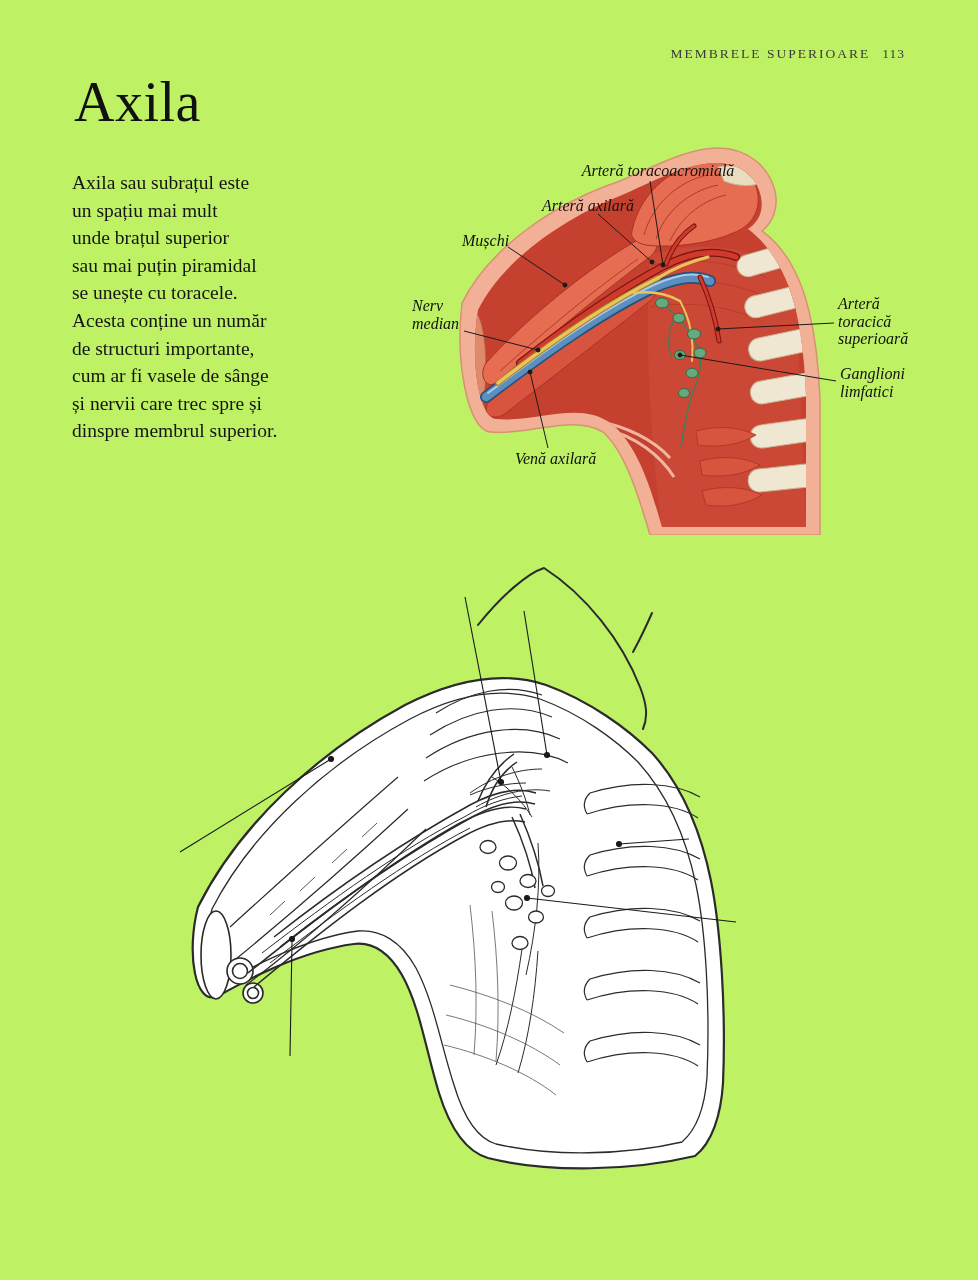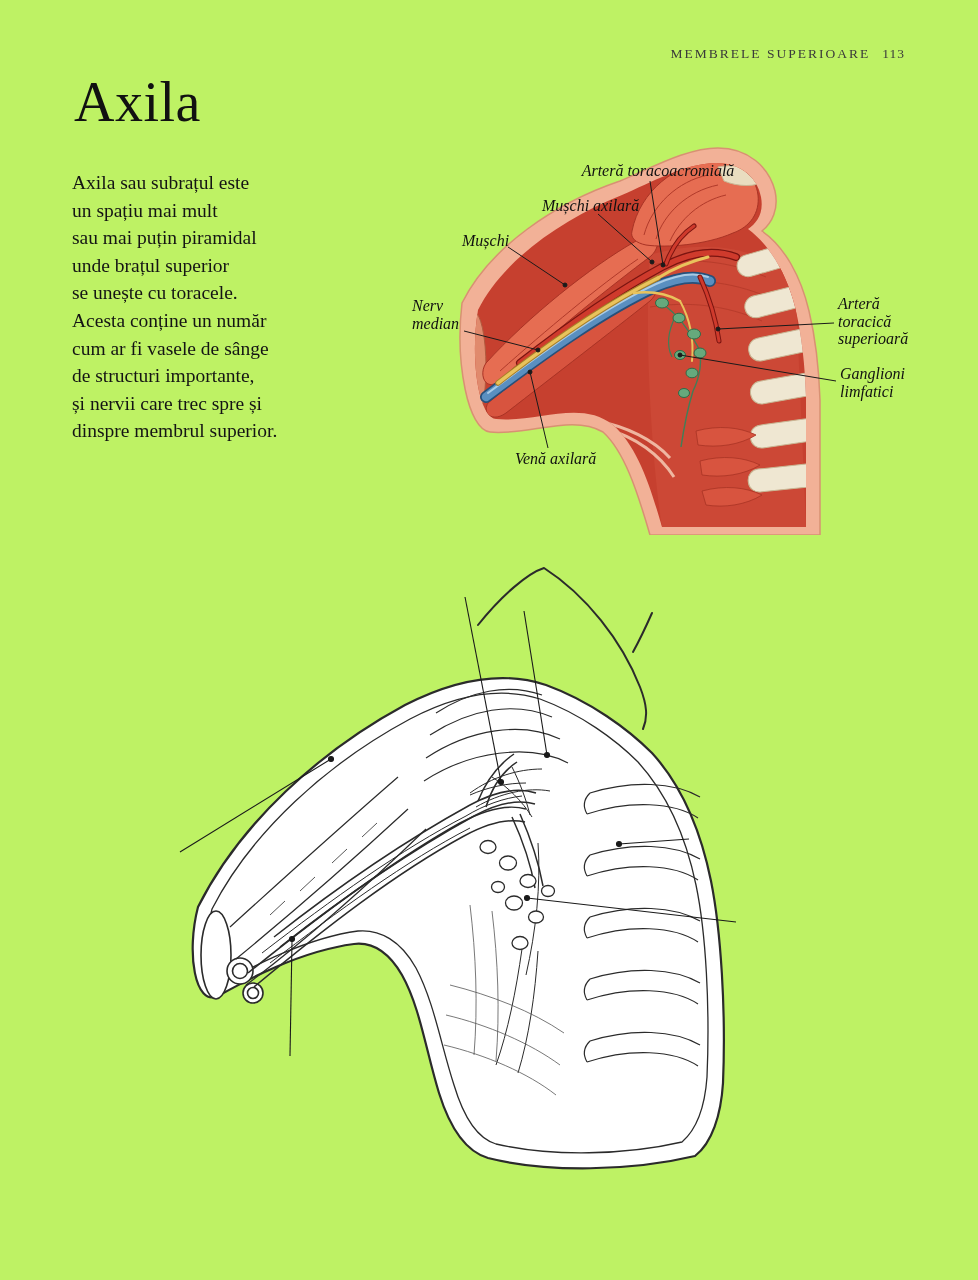--- a/index.html
+++ b/index.html
@@ -44,26 +44,26 @@
 
   <div class="running-head">
     <span>MEMBRELE SUPERIOARE</span><span class="pagenum">113</span>
   </div>
 
   <h1 class="page-title">Axila</h1>
 
   <div class="intro">
     <div>Axila sau subrațul este</div>
     <div>un spațiu mai mult</div>
+    <div>unde brațul superior</div>
     <div>sau mai puțin piramidal</div>
-    <div>unde brațul superior</div>
     <div>se unește cu toracele.</div>
     <div>Acesta conține un număr</div>
+    <div>de structuri importante,</div>
     <div>cum ar fi vasele de sânge</div>
-    <div>de structuri importante,</div>
     <div>și nervii care trec spre și</div>
     <div>dinspre membrul superior.</div>
   </div>
 
   <div class="figure-color">
     <svg width="540" height="400" viewBox="0 0 540 400">
       <defs>
         <clipPath id="innerClip">
           <path d="M 78,175 C 102,126 162,84 222,60 C 250,48 286,28 316,28 C 342,28 358,44 361,62 C 364,78 357,88 348,94 C 370,110 387,140 395,172 C 402,200 405,232 406,262 L 406,392 L 262,392 C 250,350 237,311 213,290 C 181,264 136,288 96,284 C 78,282 70,222 78,175 Z"></path>
         </clipPath>
@@ -167,21 +167,21 @@
         <line x1="434" y1="188" x2="318" y2="194"></line>
           <circle cx="318" cy="194" r="2"></circle>
         <line x1="436" y1="246" x2="280" y2="220"></line>
           <circle cx="280" cy="220" r="2"></circle>
         <line x1="148" y1="313" x2="130" y2="237"></line>
           <circle cx="130" cy="237" r="2"></circle>
       </g>
     </svg>
 
     <div class="lbl" style="left:138px; top:27px; width:240px; text-align:center;">Arteră toracoacromială</div>
-    <div class="lbl" style="left:142px; top:62px;">Mușchi axilară</div>
+    <div class="lbl" style="left:142px; top:62px;">Arteră axilară</div>
     <div class="lbl" style="left:62px; top:97px;">Mușchi</div>
     <div class="lbl" style="left:12px; top:162px; width:56px;">Nerv median</div>
     <div class="lbl" style="left:438px; top:160px; width:80px;">Arteră toracică superioară</div>
     <div class="lbl" style="left:440px; top:230px; width:80px;">Ganglioni limfatici</div>
     <div class="lbl" style="left:115px; top:315px;">Venă axilară</div>
   </div>
 
   <div class="figure-line">
     <svg width="650" height="625" viewBox="0 0 650 625">
 

